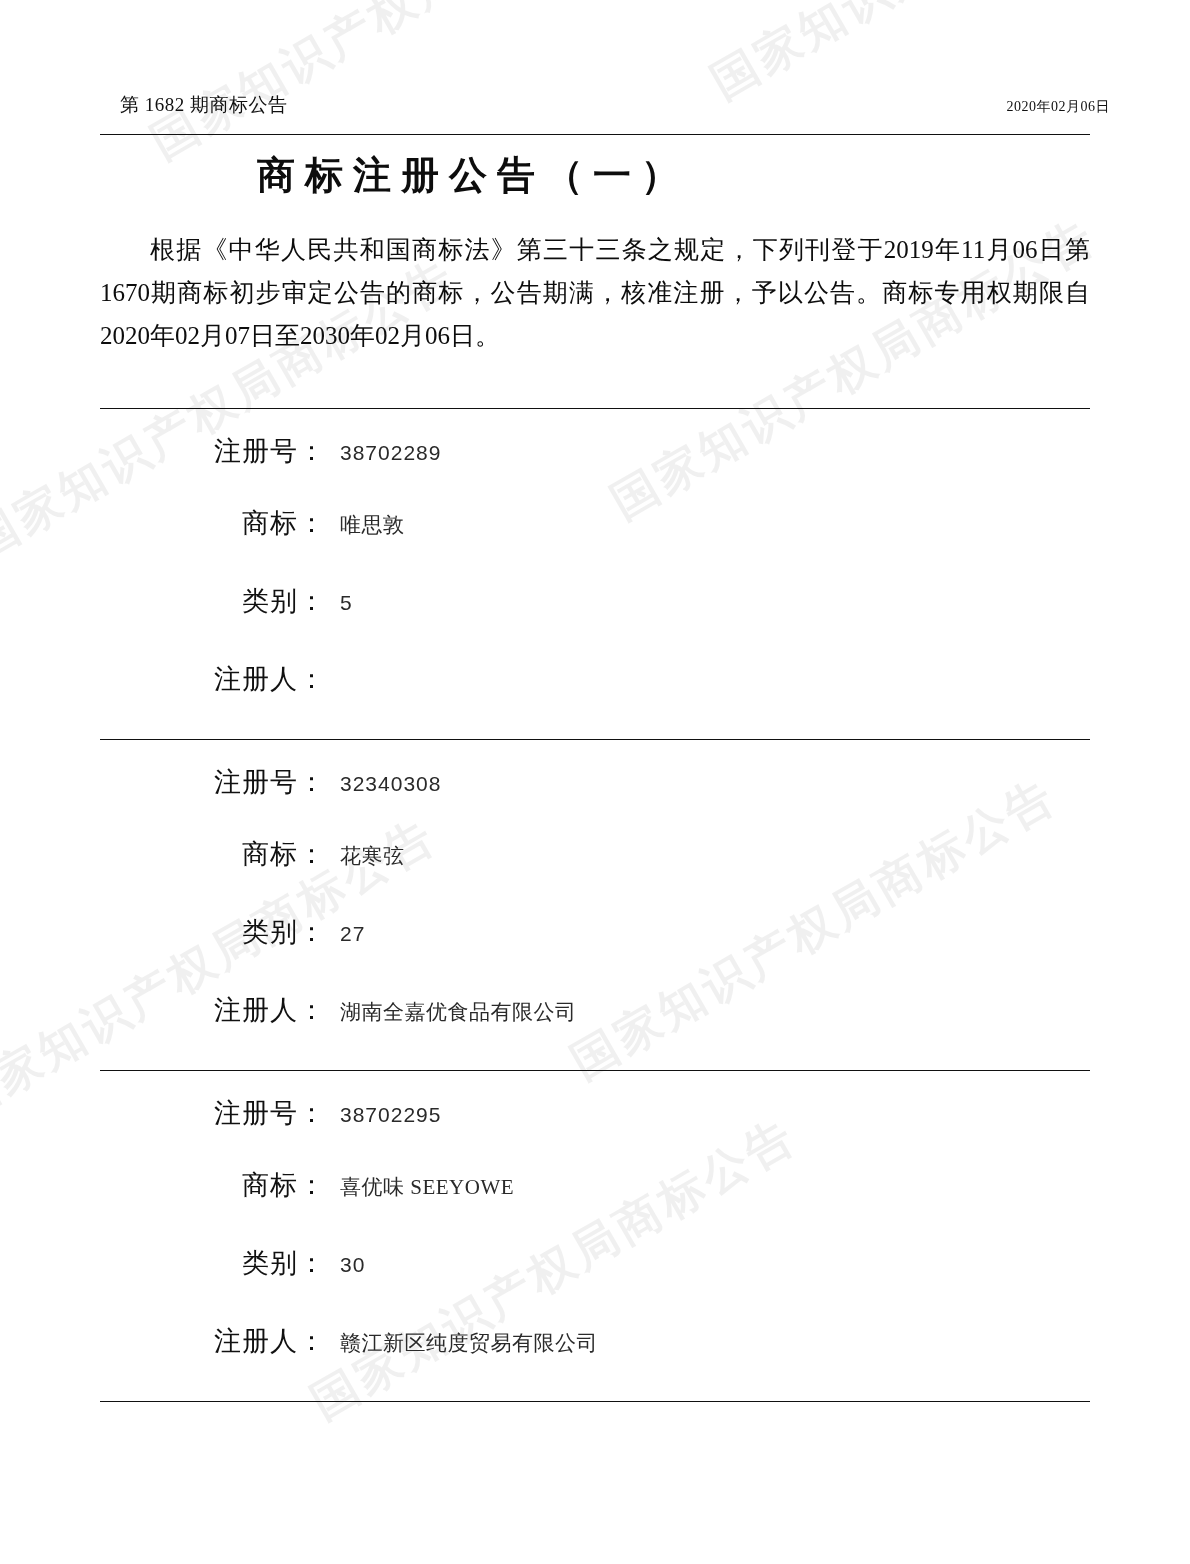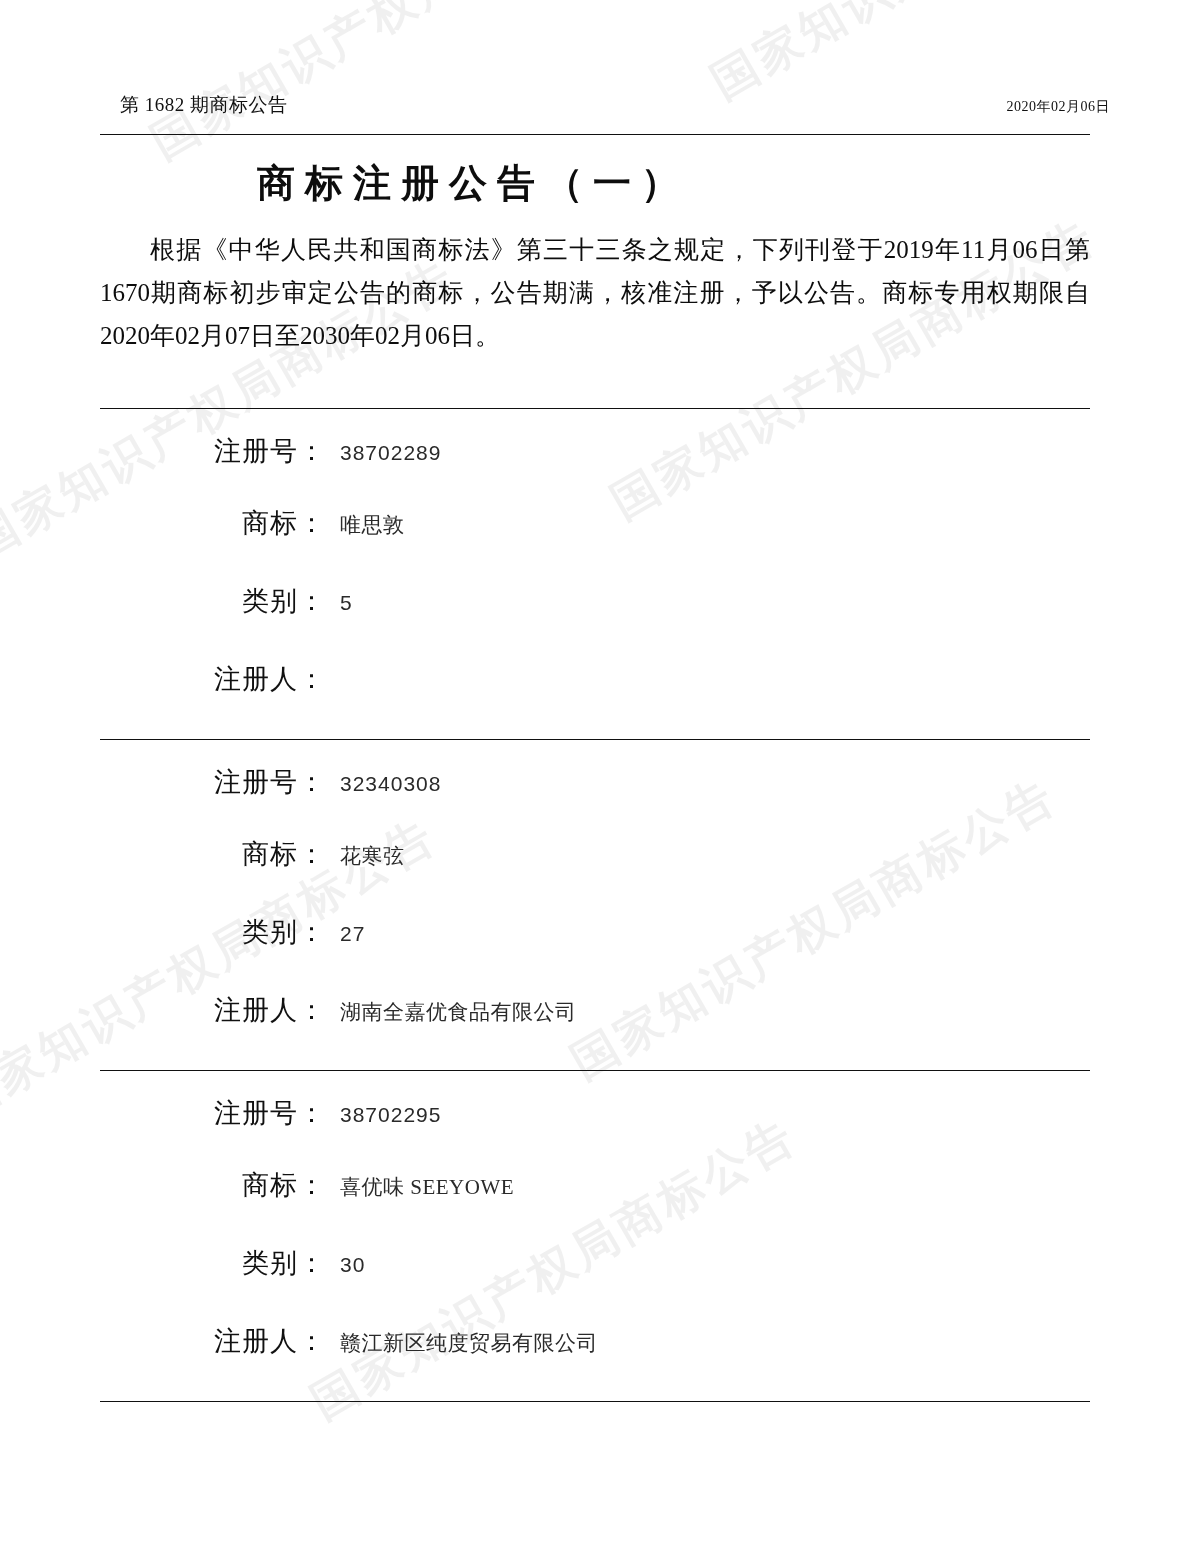--- a/index.html
+++ b/index.html
@@ -70,21 +70,21 @@
     position: absolute;
     left: 100px;
     width: 990px;
     height: 0;
     border-top: 1.6px solid #111;
   }
   .rule-top { top: 134px; }
 
   .doc-title {
     position: absolute;
-    top: 158px;
+    top: 150px;
     left: 0;
     width: 946px;
     text-align: center;
     font-size: 38px;
     letter-spacing: 10px;
     font-weight: 700;
     color: #0d0d0d;
   }
 
   .intro {

